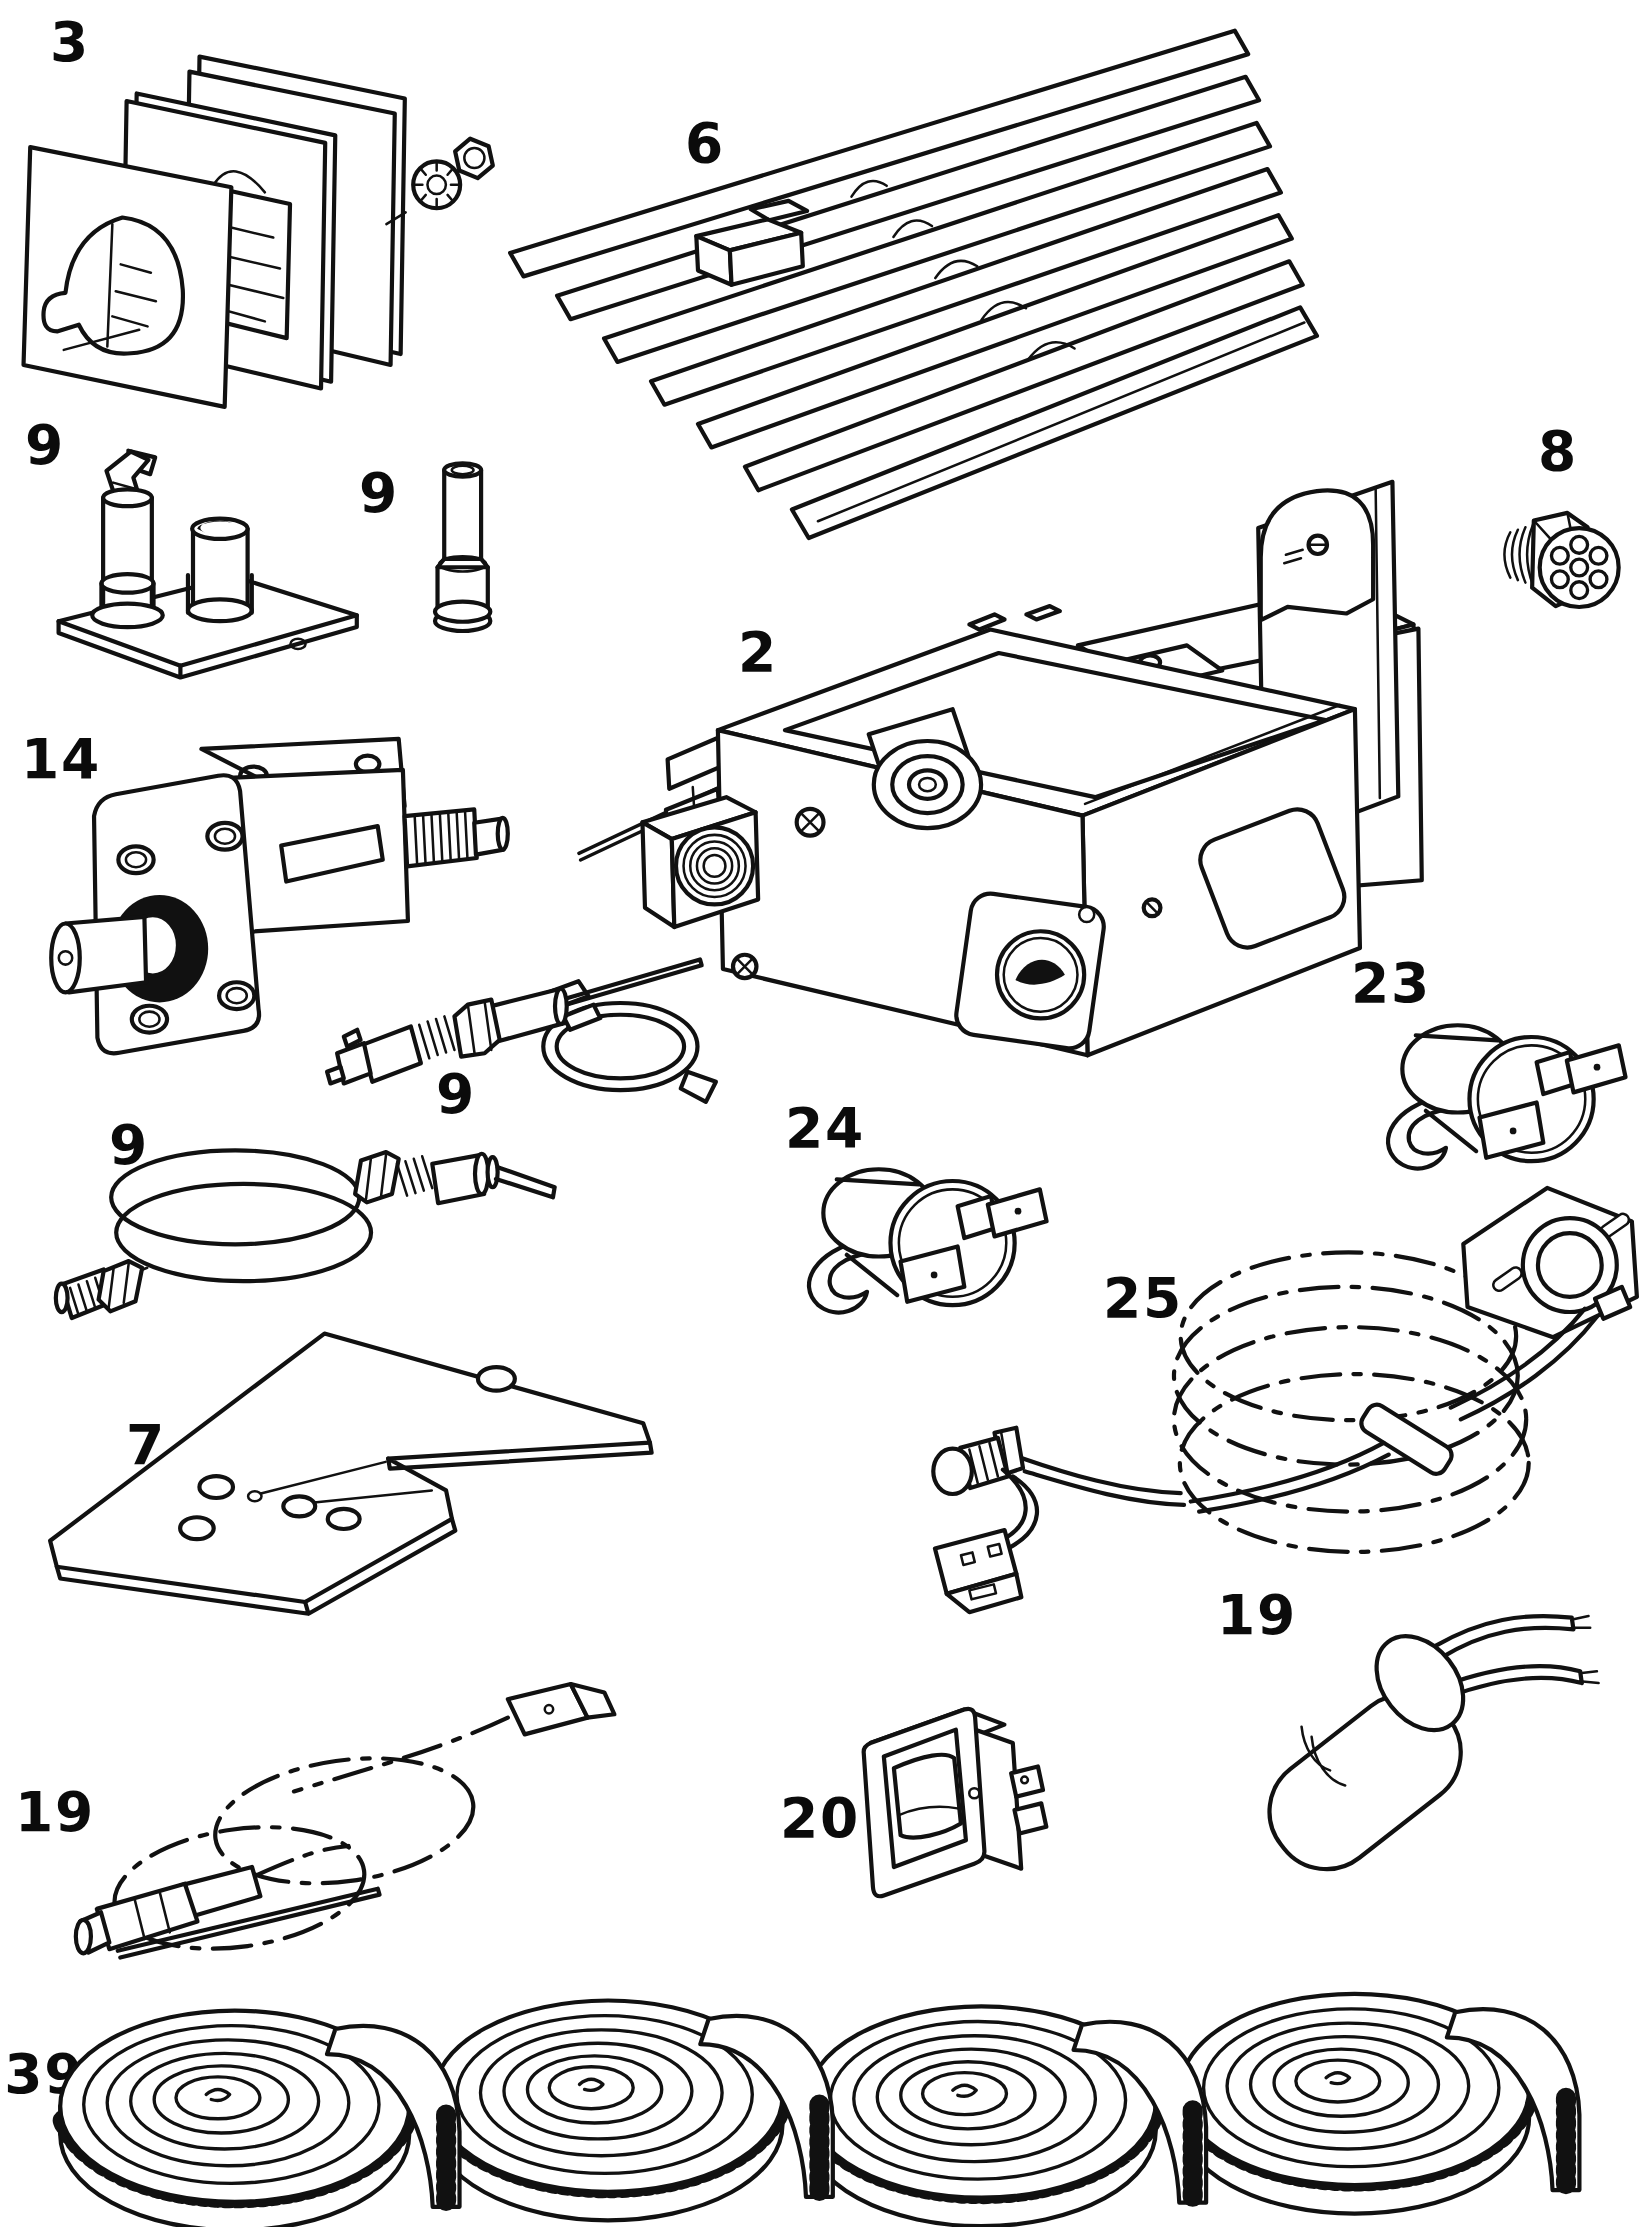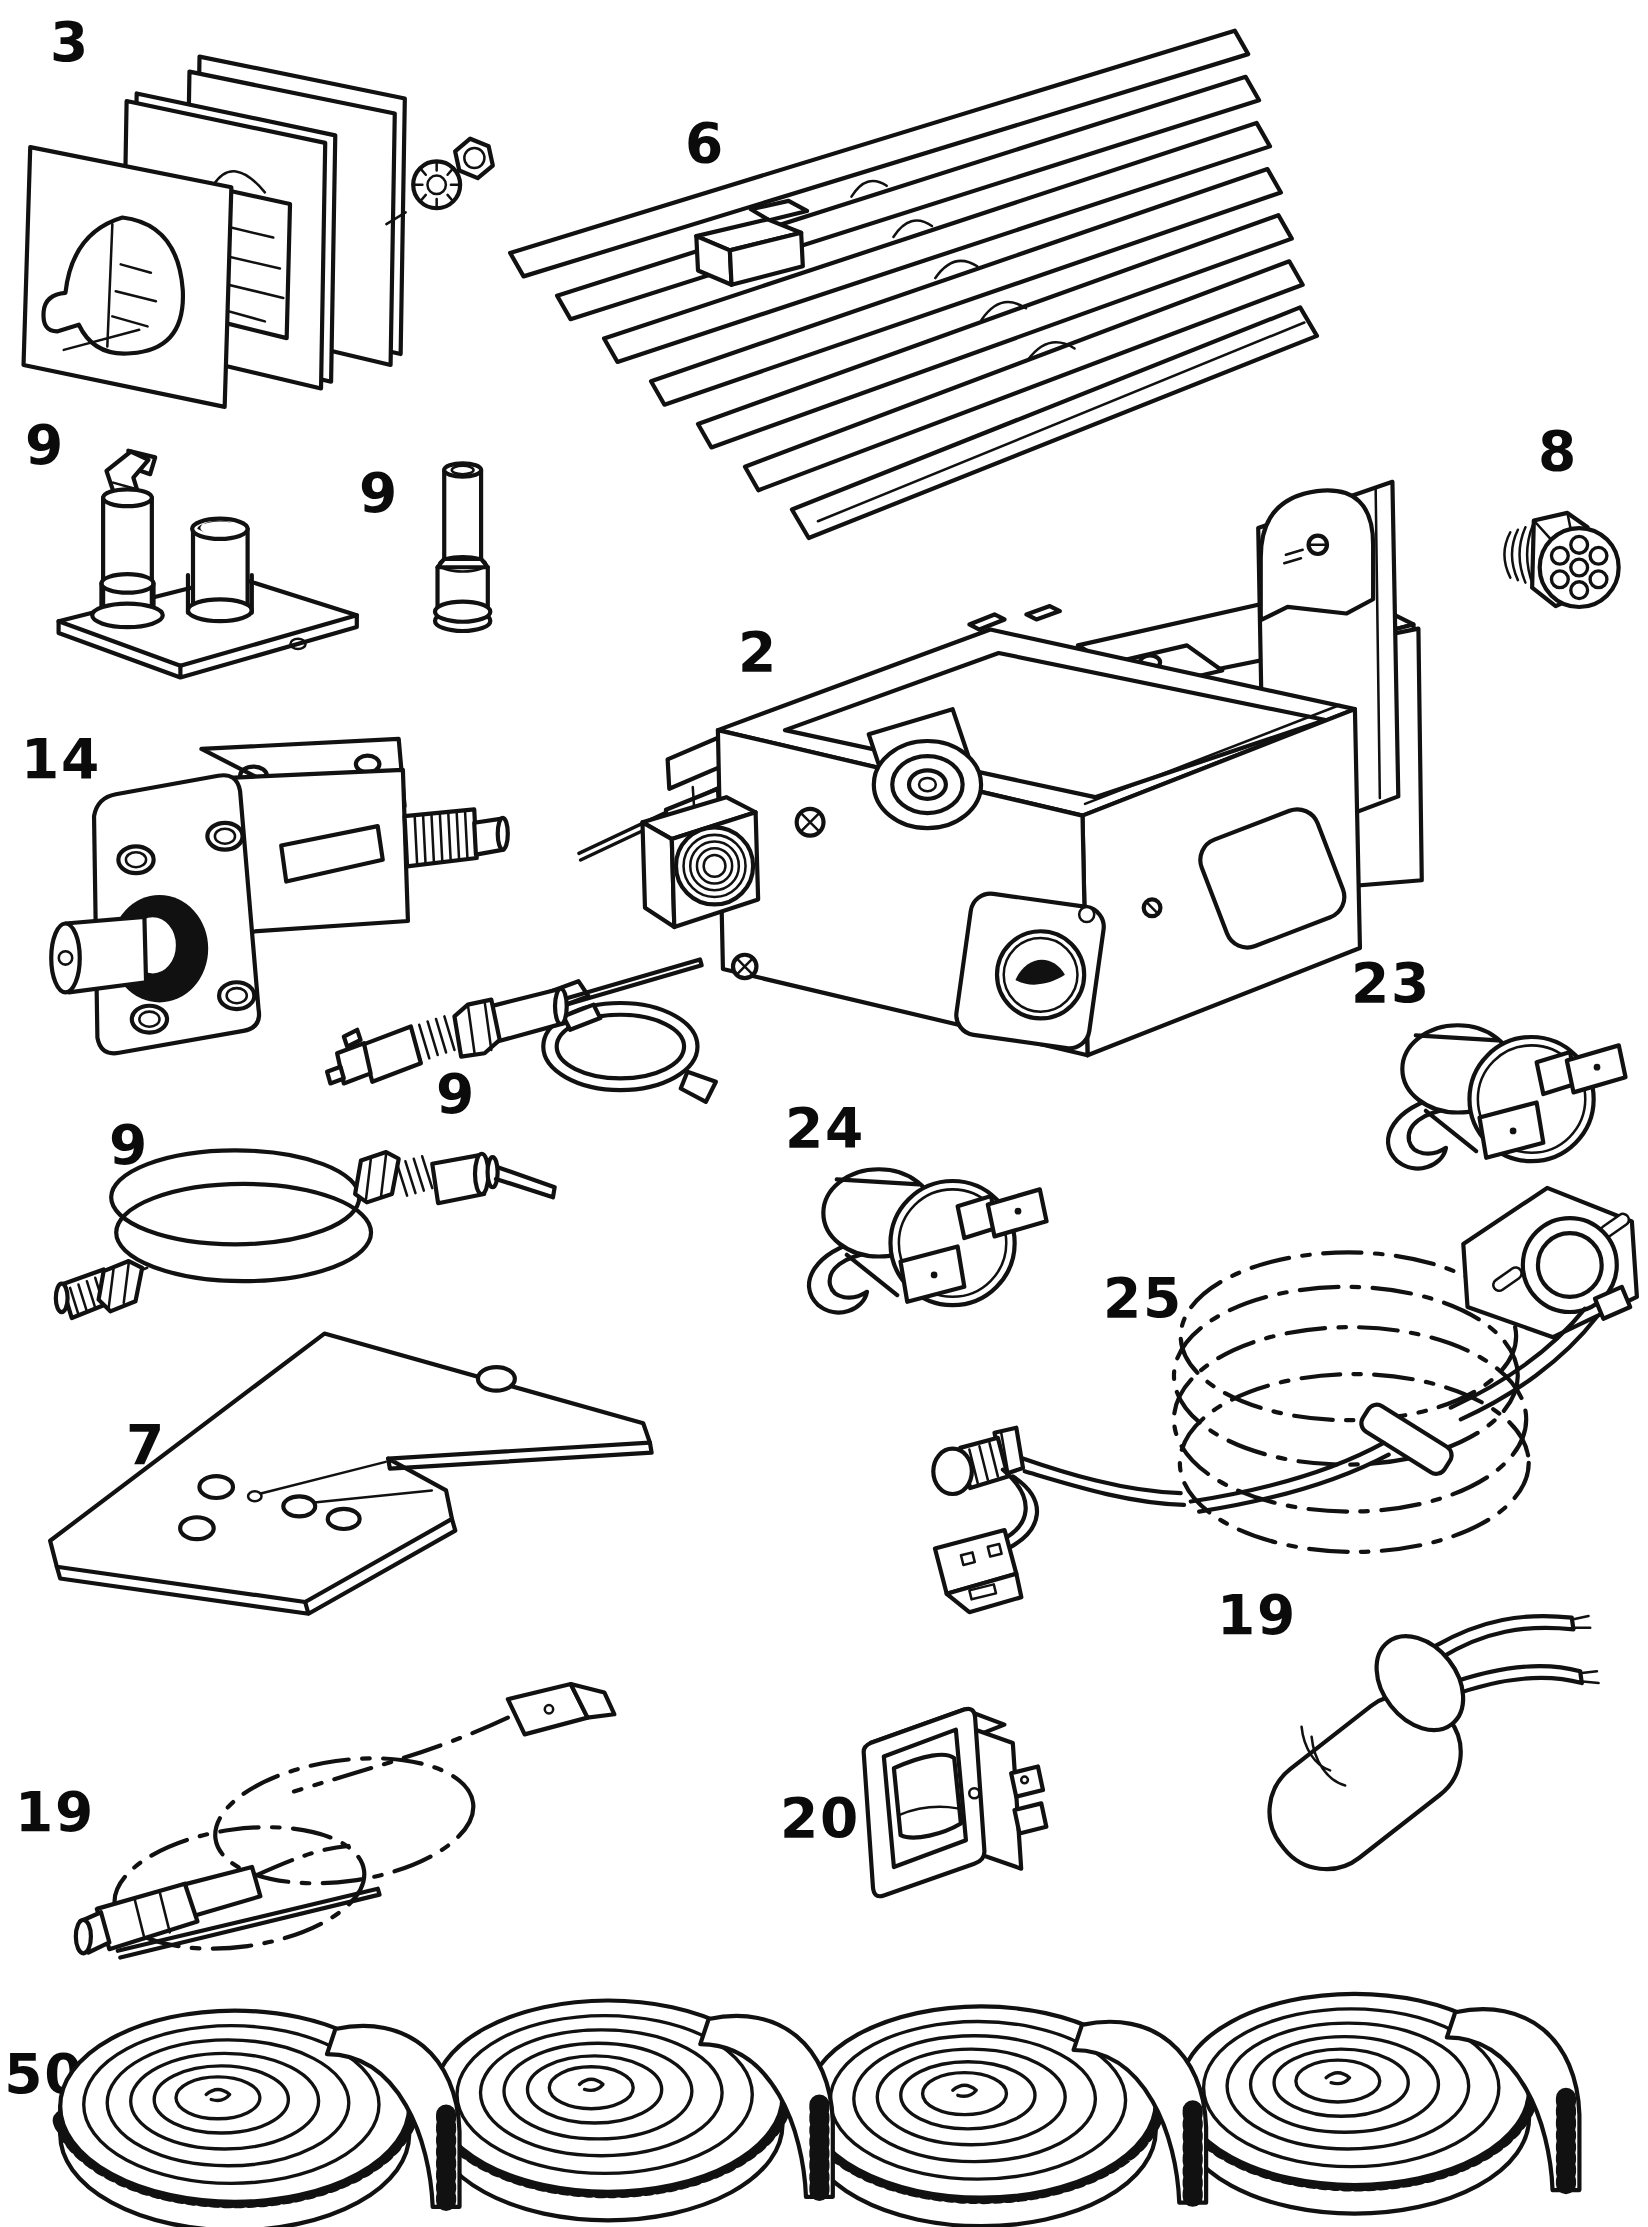--- a/index.html
+++ b/index.html
@@ -443,21 +443,21 @@
         <path d="M268,108 C330,86 385,80 428,92 M272,122 C332,100 386,94 430,106 M428,92 L430,106"></path>
         <path class="thin" d="M430,94 L448,92 M431,104 L450,106"></path>
 
         <rect x="0" y="0" width="250" height="134" rx="64" transform="translate(32,248) rotate(-38)" class="w"></rect>
         <ellipse cx="237" cy="106" rx="44" ry="62" transform="rotate(-38 237 106)" class="w"></ellipse>
         <path class="thin" d="M130,210 A44,62 0 0 1 96,158 M148,228 A50,68 0 0 1 108,170"></path>
       </g>
     </svg>
   </figure>
 
-  <div class="num" style="left:4.2px;top:2047px">50</div>
+  <div class="num" style="left:4.2px;top:2047px">39</div>
   <figure class="part" style="left:25px;top:1997px">
     <svg width="1619" height="231" viewBox="0 0 1930 275">
       <g class="g">
 
         <g>
           <path class="w" d="M42,130 A208,114 0 0 0 458,130 L458,164 A208,114 0 0 1 42,164 Z"></path>
           <path class="hatch" d="M46,147 A208,114 0 0 0 454,147" style="stroke-width:26"></path>
           <ellipse cx="250" cy="130" rx="208" ry="114" class="w"></ellipse>
           <ellipse cx="246" cy="128" rx="176" ry="94" class="mid"></ellipse>
           <ellipse cx="242" cy="126" rx="144" ry="75" class="mid"></ellipse>

